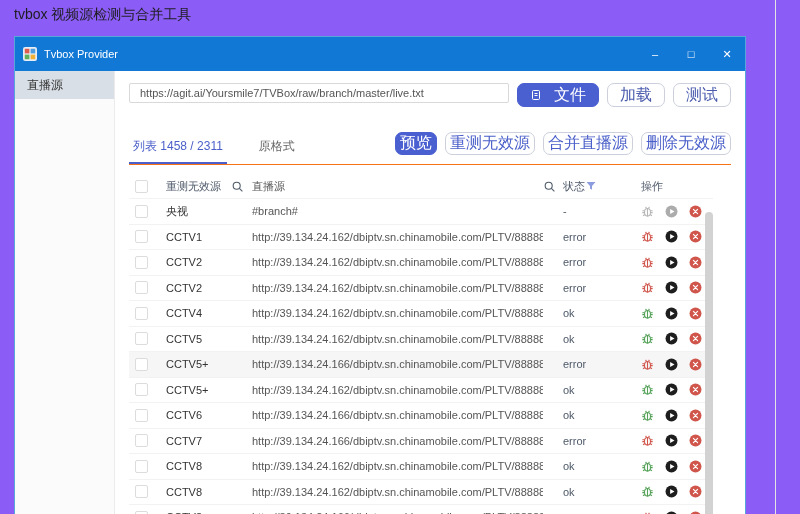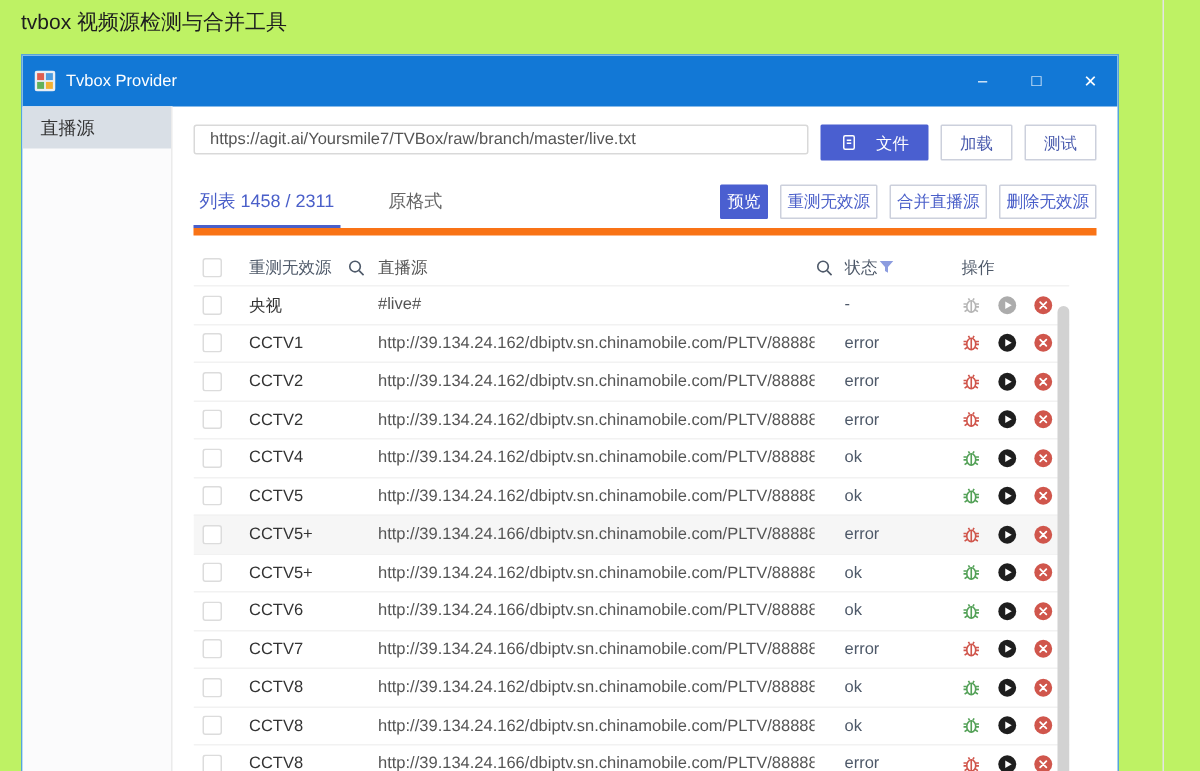--- a/index.html
+++ b/index.html
@@ -1,18 +1,18 @@
 <!DOCTYPE html>
 <html><head>
 <meta charset="utf-8">
 <style>
   * { margin:0; padding:0; box-sizing:border-box; }
   html,body { width:800px; height:514px; background:#fff; overflow:hidden;
     font-family:"Liberation Sans","DejaVu Sans",sans-serif; }
-  .stage { position:relative; width:800px; height:514px; background:#bef264; }
+  .stage { position:relative; width:800px; height:514px; background:#8b5cf6; }
 
   .page-heading { position:absolute; left:14px; top:6px; font-size:14px; color:#1d1d1f; }
 
   .page-divider { position:absolute; left:775px; top:0; width:1px; height:514px; background:#e4e4e4; }
 
   .window { position:absolute; left:14px; top:36px; width:732px; height:478px;
     border:1px solid #57a5d9; border-bottom:none; background:#fff;
     display:flex; flex-direction:column; overflow:hidden; }
 
   
@@ -32,28 +32,28 @@
     font-size:12px; color:#333; }
   .side-item.active { background:#d9dfe6; }
 
   
   .main { flex:1; padding:12px 14px 0 14px; display:flex; flex-direction:column; min-width:0; }
 
   .url-row { display:flex; gap:8px; height:24px; flex:0 0 auto; }
   .url-input { flex:1; height:20px; border:1px solid #d9d9d9; border-radius:2px;
     padding:0 10px; font-size:11px; color:#555; outline:none;
     font-family:"Liberation Sans","DejaVu Sans",sans-serif; }
-  .btn { height:24px; border-radius:1px; font-size:11px; display:inline-flex;
+  .btn { height:24px; border-radius:7px; font-size:16px; display:inline-flex;
     align-items:center; justify-content:center; gap:12px; padding:0 12px; cursor:default;
     background:#fff; border:1px solid #ccd0dc; color:#4b5cae; }
   .btn.primary { background:#4a5fd0; border-color:#4a5fd0; color:#fff; }
   .btn svg { width:12px; height:12px; }
 
-  .tab-row { display:flex; align-items:flex-end; border-bottom:5px solid #f97316;
-    margin-top:13px; flex:0 0 auto; }
+  .tab-row { display:flex; align-items:flex-start; border-bottom:1px solid #f97316;
+    margin-top:25px; flex:0 0 auto; }
   .tab { font-size:12px; color:#666; padding:6px 4px 9px 4px; margin-right:28px; cursor:default; }
   .tab.active { color:#4a5fc9; border-bottom:2px solid #4a5fc9; padding-bottom:7px; }
   .tab-actions { margin-left:auto; display:flex; gap:8px; padding-bottom:6px; }
   .tab-actions .btn { height:23px; padding:0 4px; color:#4a5fc9; }
   .tab-actions .btn.primary { color:#fff; }
 
   
   .table { position:relative; margin-top:9px; margin-right:18px; flex:1; min-height:0;
     overflow:hidden; }
   .thead, .trow { display:flex; align-items:center; }
@@ -164,21 +164,21 @@
             </span>
             <span class="col c-ops">操作</span>
           </div>
           <div id="tbody">
               <div class="trow">
                 <span class="col c-check">
                   <span class="checkbox"></span>
                 </span>
                 <span class="col c-name">央视</span>
                 <span class="col c-ic1"></span>
-                <span class="col c-src">#live#</span>
+                <span class="col c-src">#branch#</span>
                 <span class="col c-ic2"></span>
                 <span class="col c-stat">-</span>
                 <span class="col c-ops">
                   <span class="op bug gray">
                     <svg viewBox="0 0 24 24" fill="none" stroke="currentColor" stroke-width="2">
                       <path d="M8.5 3.5L10 6M15.5 3.5L14 6"></path>
                       <ellipse cx="12" cy="13.5" rx="5.5" ry="7"></ellipse>
                       <path d="M12 6.5v14"></path>
                       <path d="M6.5 10.5H2.5M6.5 14H2.5M7.2 17.5L3.8 19.8M17.5 10.5h4M17.5 14h4M16.8 17.5l3.4 2.3"></path>
                     </svg>

